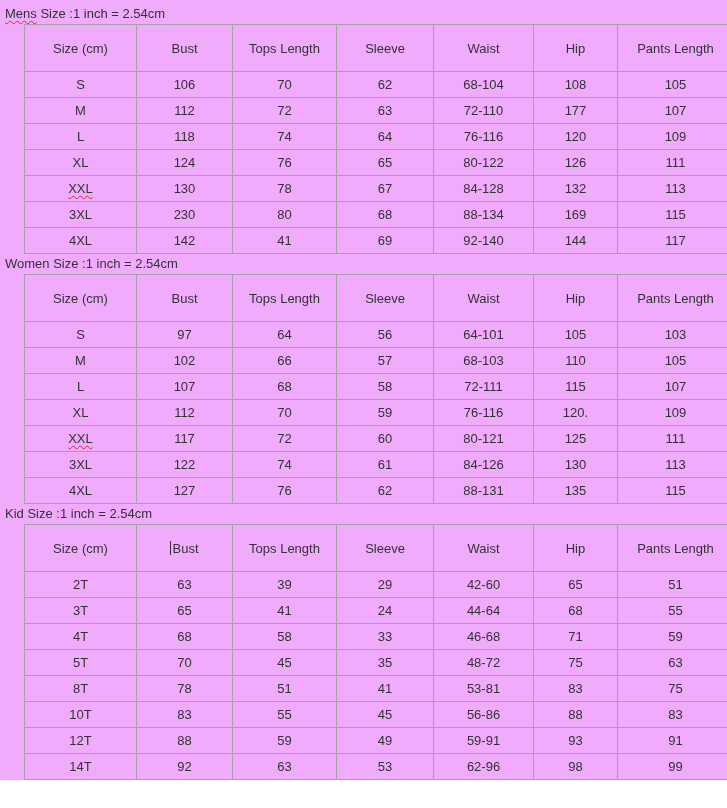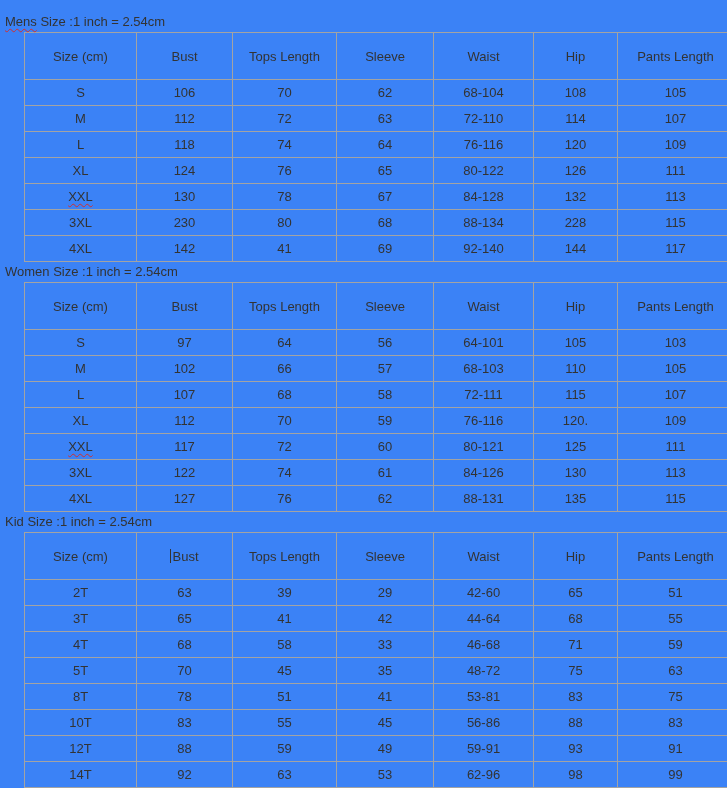--- a/index.html
+++ b/index.html
@@ -4,22 +4,22 @@
 <style>
   html, body {
     margin: 0;
     padding: 0;
     background: #ffffff;
     font-family: "Liberation Sans", sans-serif;
     color: #333333;
   }
   .page {
     width: 727px;
-    padding-top: 12px;
-    background: #3b82f6;
+    padding-top: 4px;
+    background: #f0abfc;
   }
   .section-title {
     font-size: 13px;
     line-height: 14px;
     padding: 3px 0 3px 5px;
     color: #333333;
     white-space: pre;
   }
   table.size-chart {
     border-collapse: collapse;
@@ -101,21 +101,21 @@
           <td>68-104</td>
           <td>108</td>
           <td>105</td>
         </tr>
         <tr>
           <td><span>M</span></td>
           <td>112</td>
           <td>72</td>
           <td>63</td>
           <td>72-110</td>
-          <td>114</td>
+          <td>177</td>
           <td>107</td>
         </tr>
         <tr>
           <td><span>L</span></td>
           <td>118</td>
           <td>74</td>
           <td>64</td>
           <td>76-116</td>
           <td>120</td>
           <td>109</td>
@@ -137,21 +137,21 @@
           <td>84-128</td>
           <td>132</td>
           <td>113</td>
         </tr>
         <tr>
           <td><span>3XL</span></td>
           <td>230</td>
           <td>80</td>
           <td>68</td>
           <td>88-134</td>
-          <td>228</td>
+          <td>169</td>
           <td>115</td>
         </tr>
         <tr>
           <td><span>4XL</span></td>
           <td>142</td>
           <td>41</td>
           <td>69</td>
           <td>92-140</td>
           <td>144</td>
           <td>117</td>
@@ -277,21 +277,21 @@
           <td>39</td>
           <td>29</td>
           <td>42-60</td>
           <td>65</td>
           <td>51</td>
         </tr>
         <tr>
           <td><span>3T</span></td>
           <td>65</td>
           <td>41</td>
-          <td>42</td>
+          <td>24</td>
           <td>44-64</td>
           <td>68</td>
           <td>55</td>
         </tr>
         <tr>
           <td><span>4T</span></td>
           <td>68</td>
           <td>58</td>
           <td>33</td>
           <td>46-68</td>

